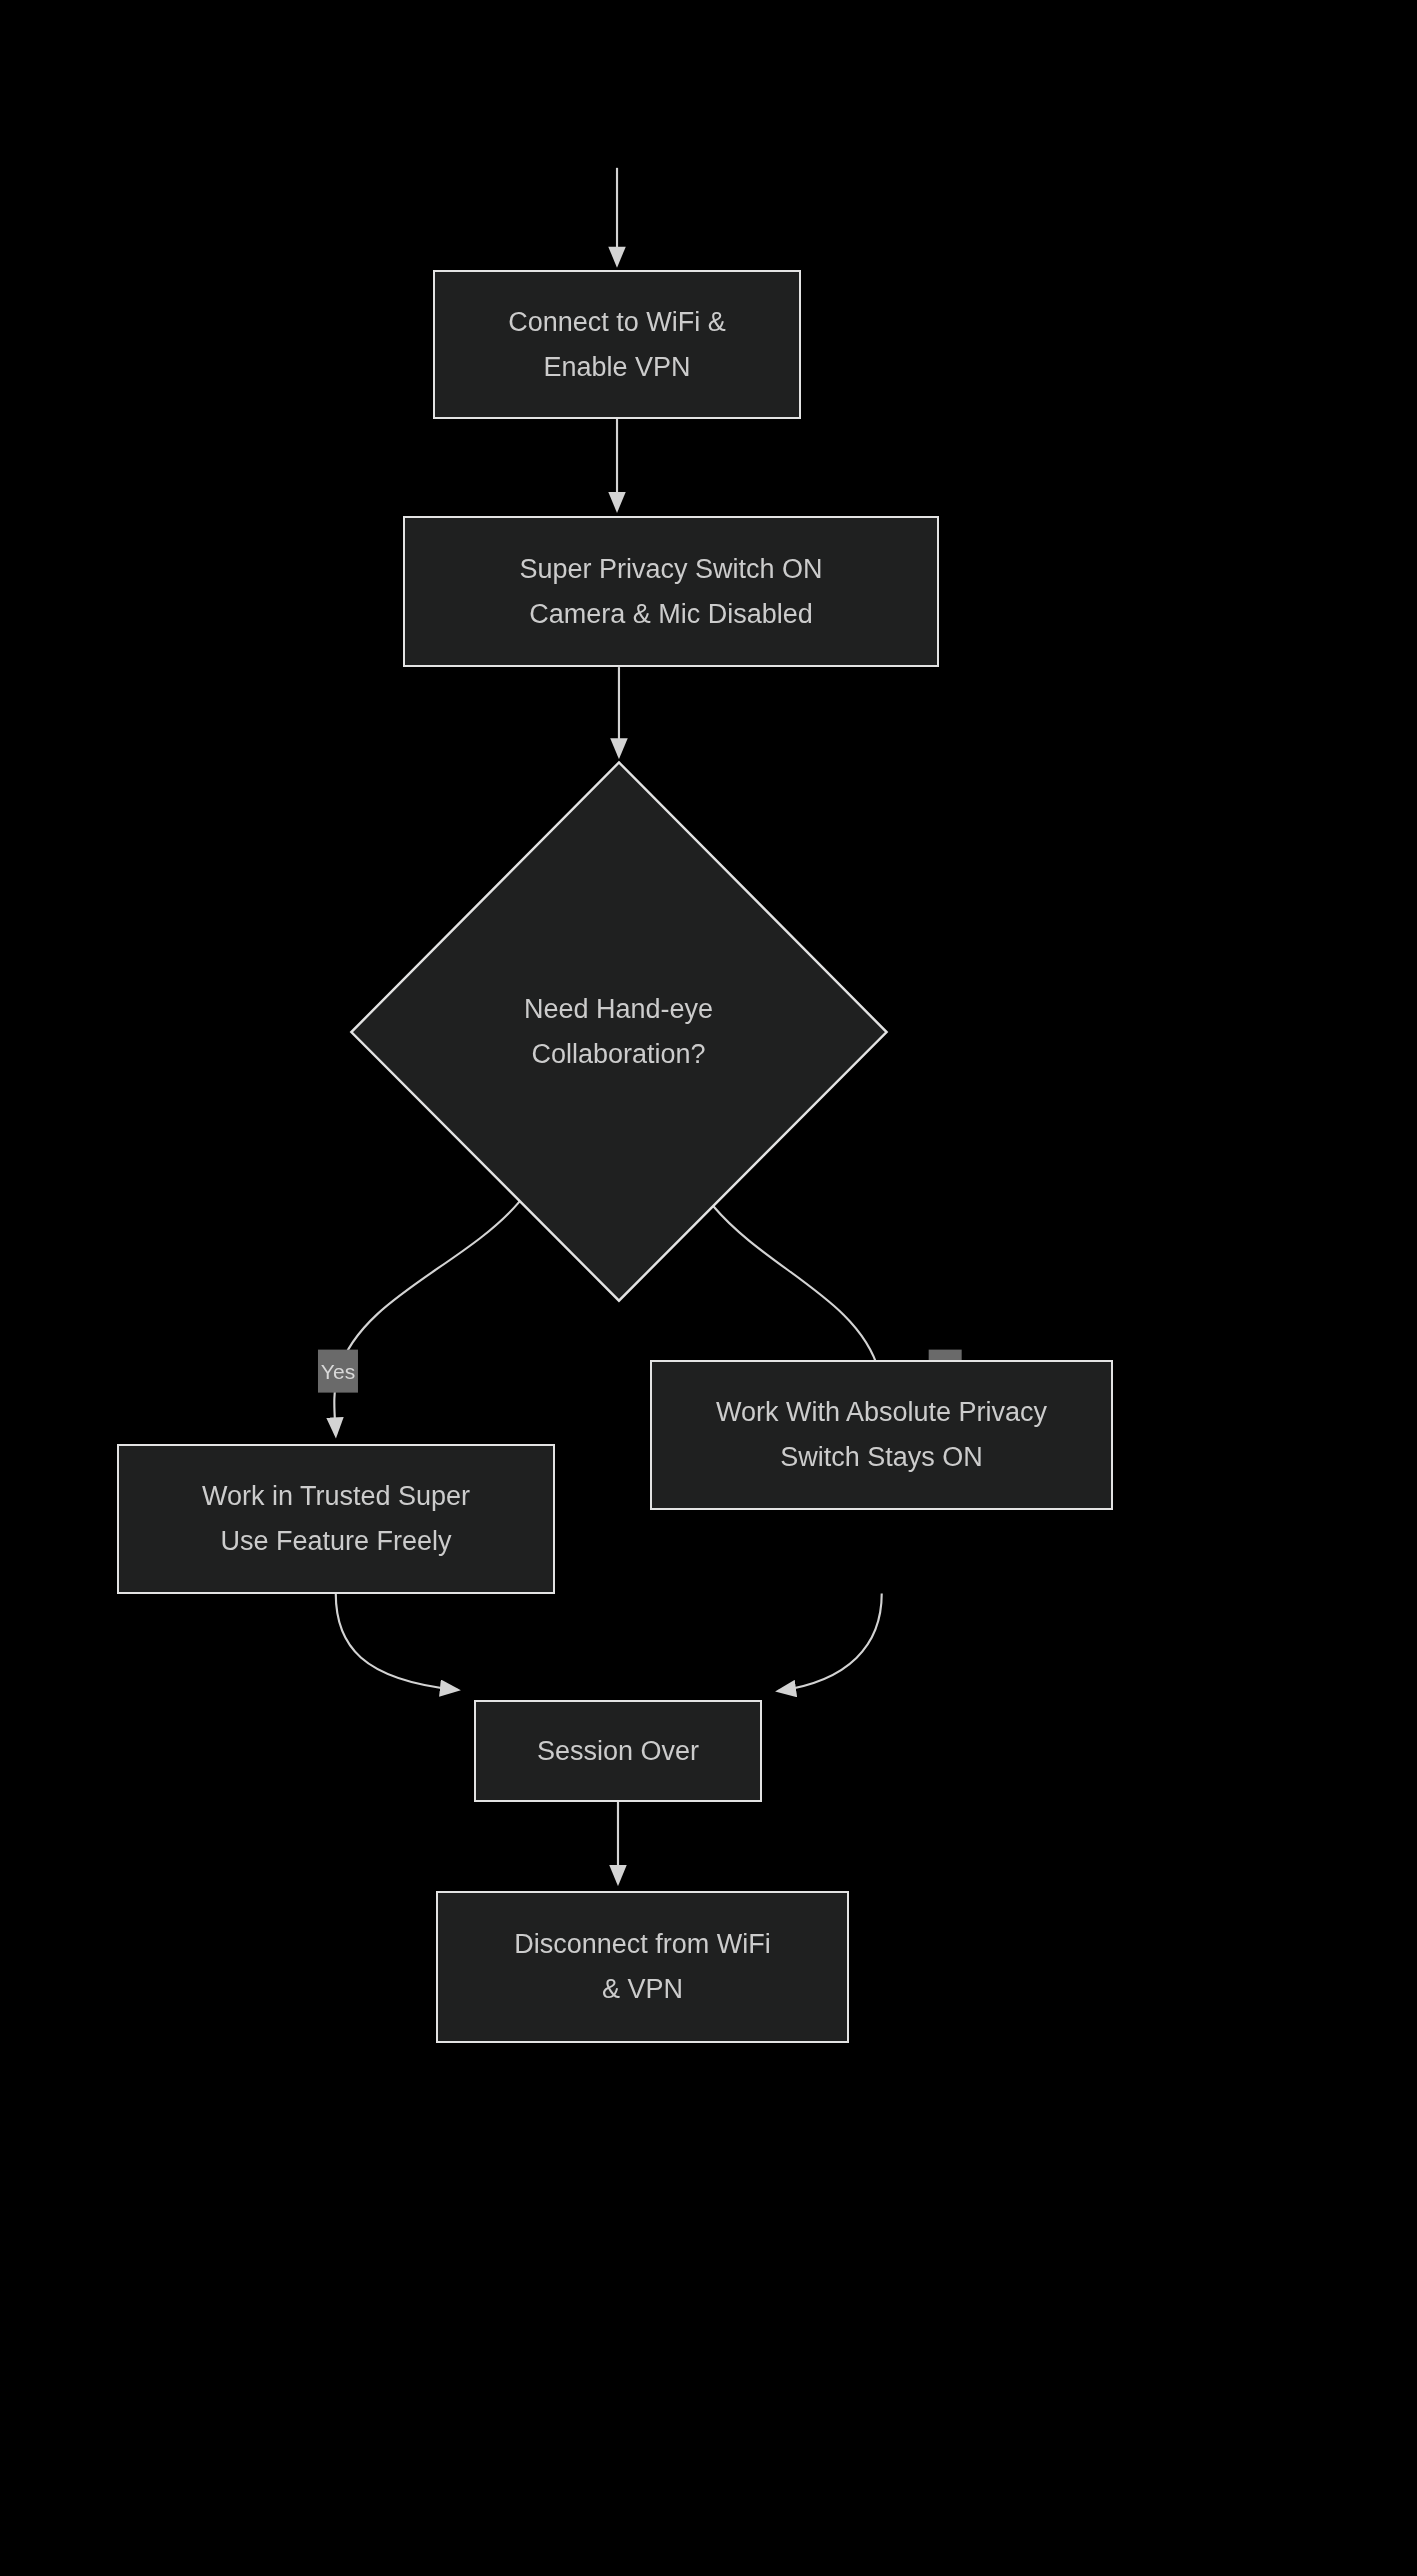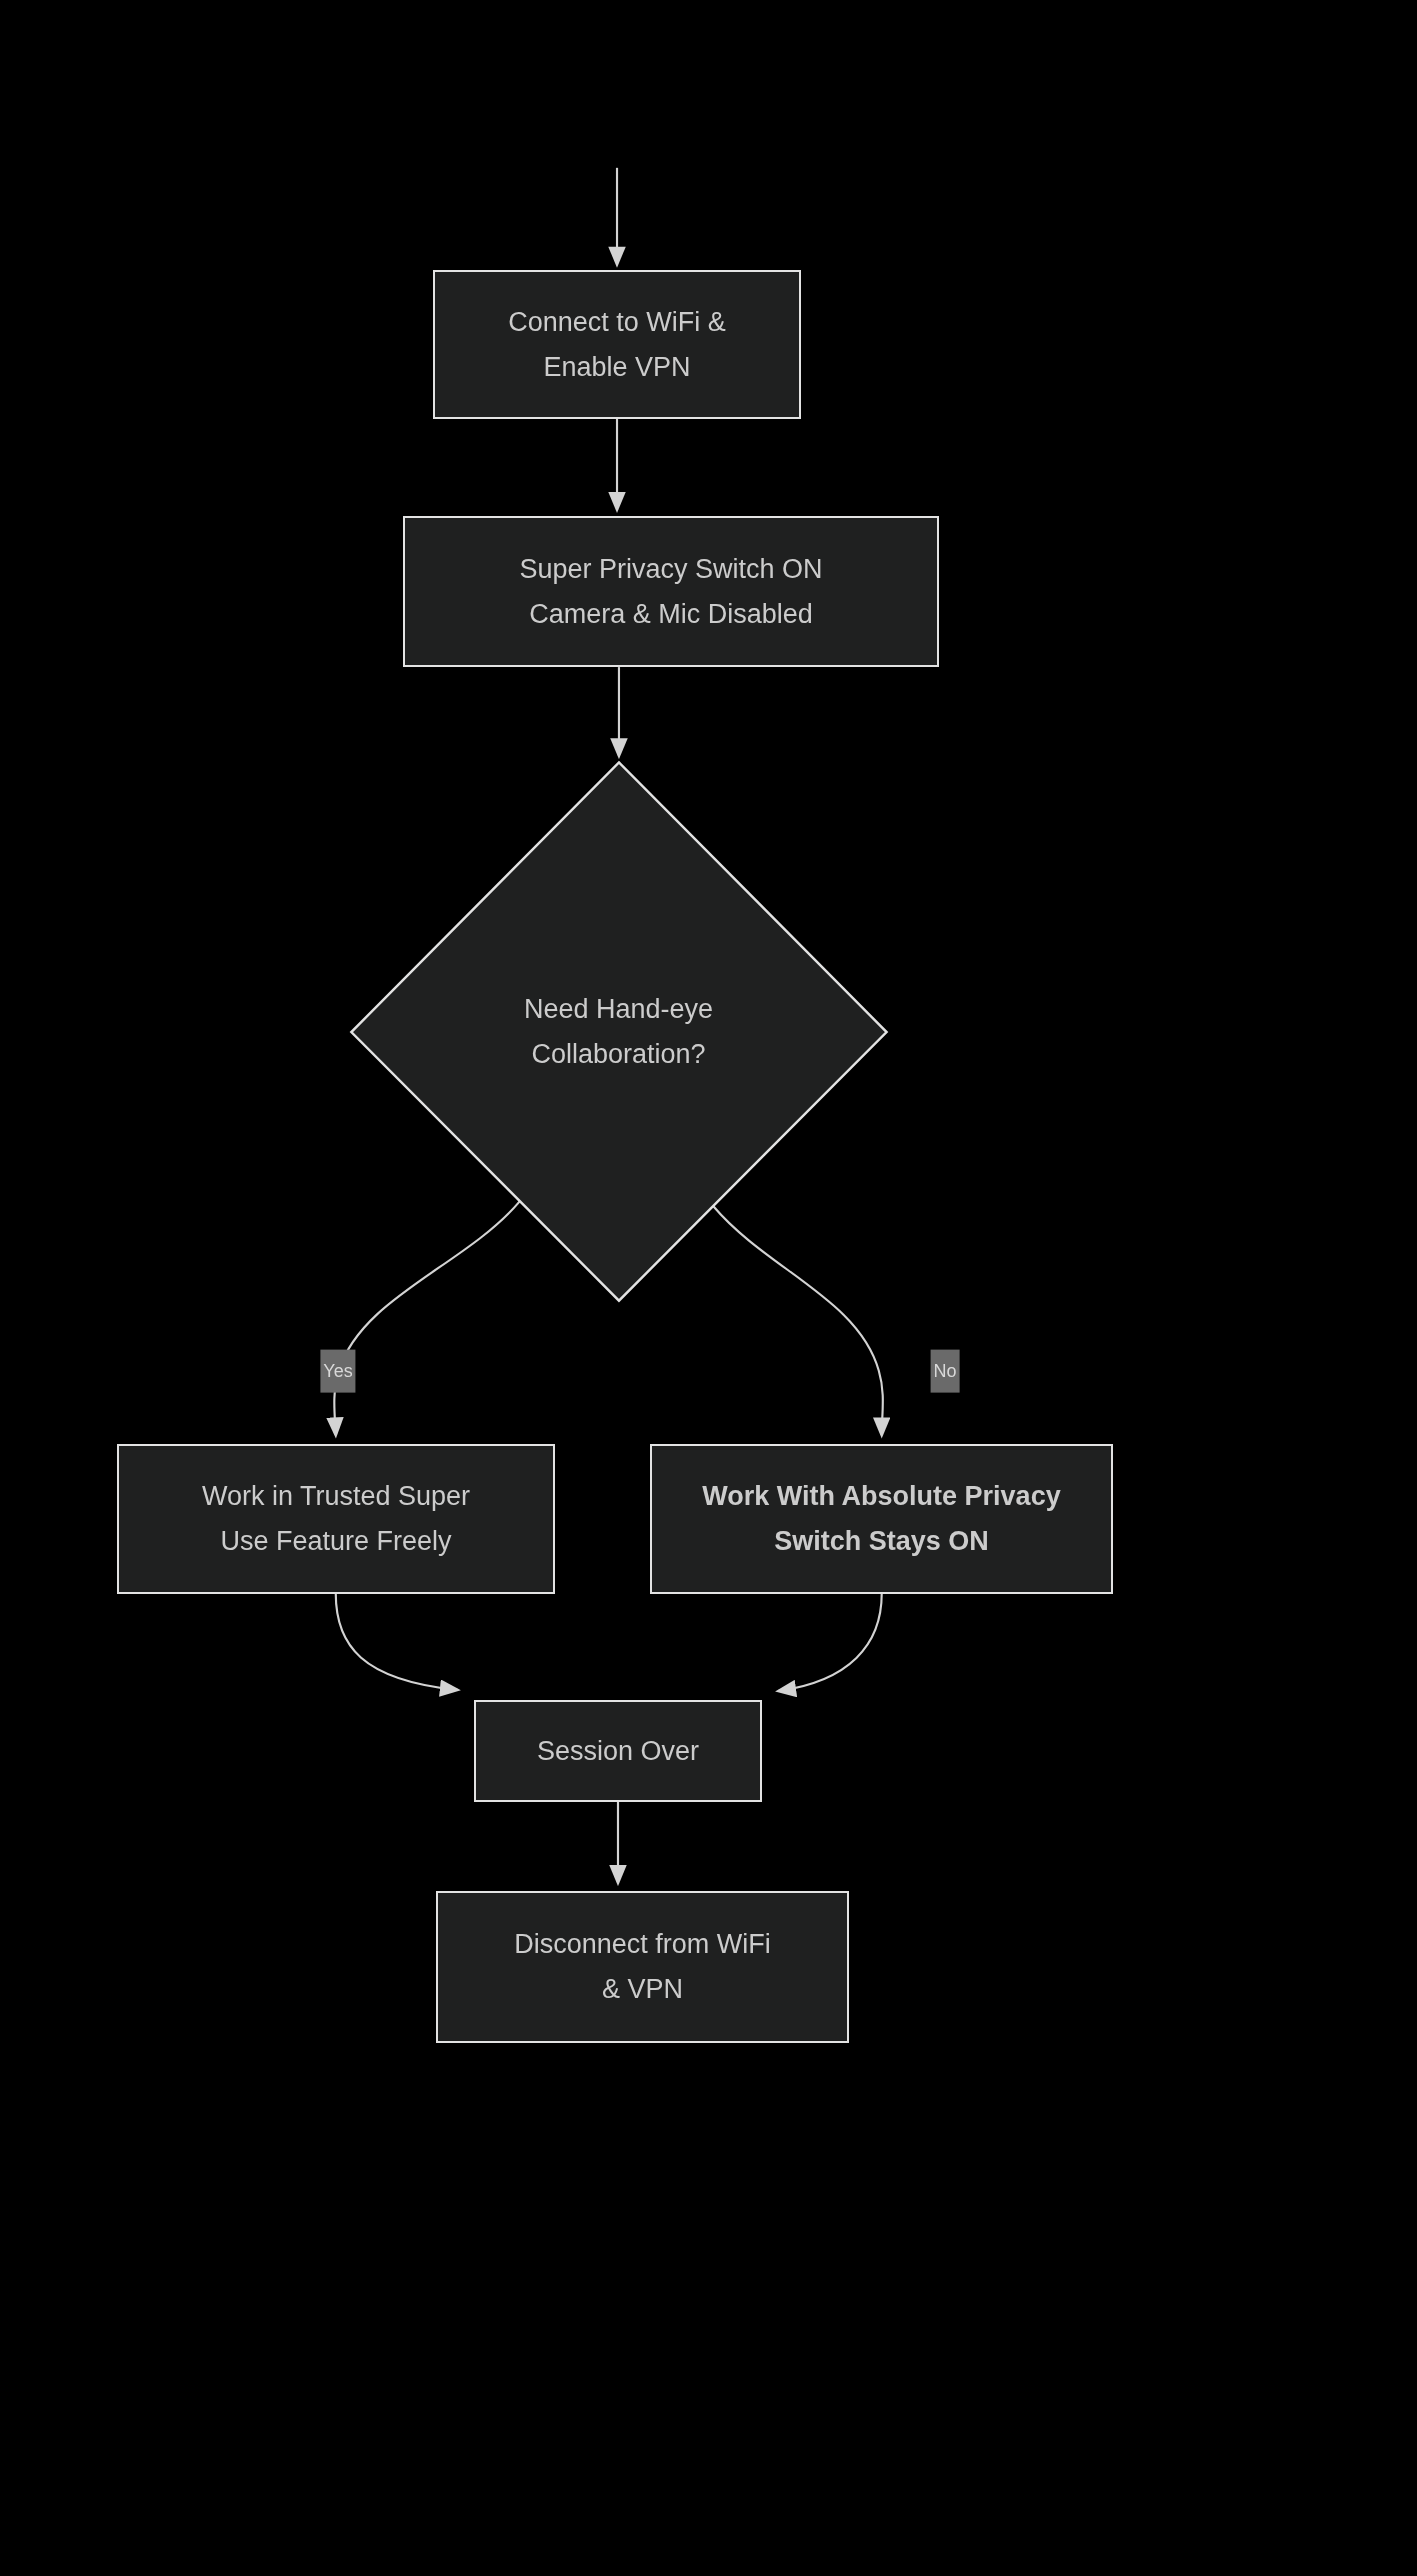--- a/index.html
+++ b/index.html
@@ -39,21 +39,21 @@
     display:flex;flex-direction:column;align-items:center;justify-content:center;
     text-align:right;
     font-size:27px;line-height:45px;
     white-space:nowrap;
   }
   .edge-label{
     position:absolute;
     transform:translate(-50%,-50%);
     background:var(--label-bg);
     color:var(--label-text);
-    font-size:18px;line-height:39px;
+    font-size:21px;line-height:39px;
     padding:1.9px 2.9px;
     white-space:nowrap;
   }
 </style>
 </head>
 <body>
 
 <div class="canvas">
 
   <svg class="edges-layer" width="1417" height="2576" viewBox="0 0 1456 2646" xmlns="http://www.w3.org/2000/svg">
@@ -97,21 +97,21 @@
 
   <div class="edge-label" style="left:897px;top:1371px;margin-left:48px;">
     <span>No</span>
   </div>
 
   <div class="node" style="left:117px;top:1444px;width:438px;height:150px;">
     <span>Work in Trusted Super</span>
     <span>Use Feature Freely</span>
   </div>
 
-  <div class="node" style="left:650px;top:1444px;width:463px;height:150px;font-weight:bold;">
+  <div class="node" style="left:650px;top:1360px;width:463px;height:150px;">
     <span>Work With Absolute Privacy</span>
     <span>Switch Stays ON</span>
   </div>
 
   <div class="node" style="left:474px;top:1692px;width:288px;height:102px;margin-top:8px;">
     <span>Session Over</span>
   </div>
 
   <div class="node" style="left:412px;top:1891px;width:413px;height:152px;margin-left:24px;">
     <span>Disconnect from WiFi</span>

